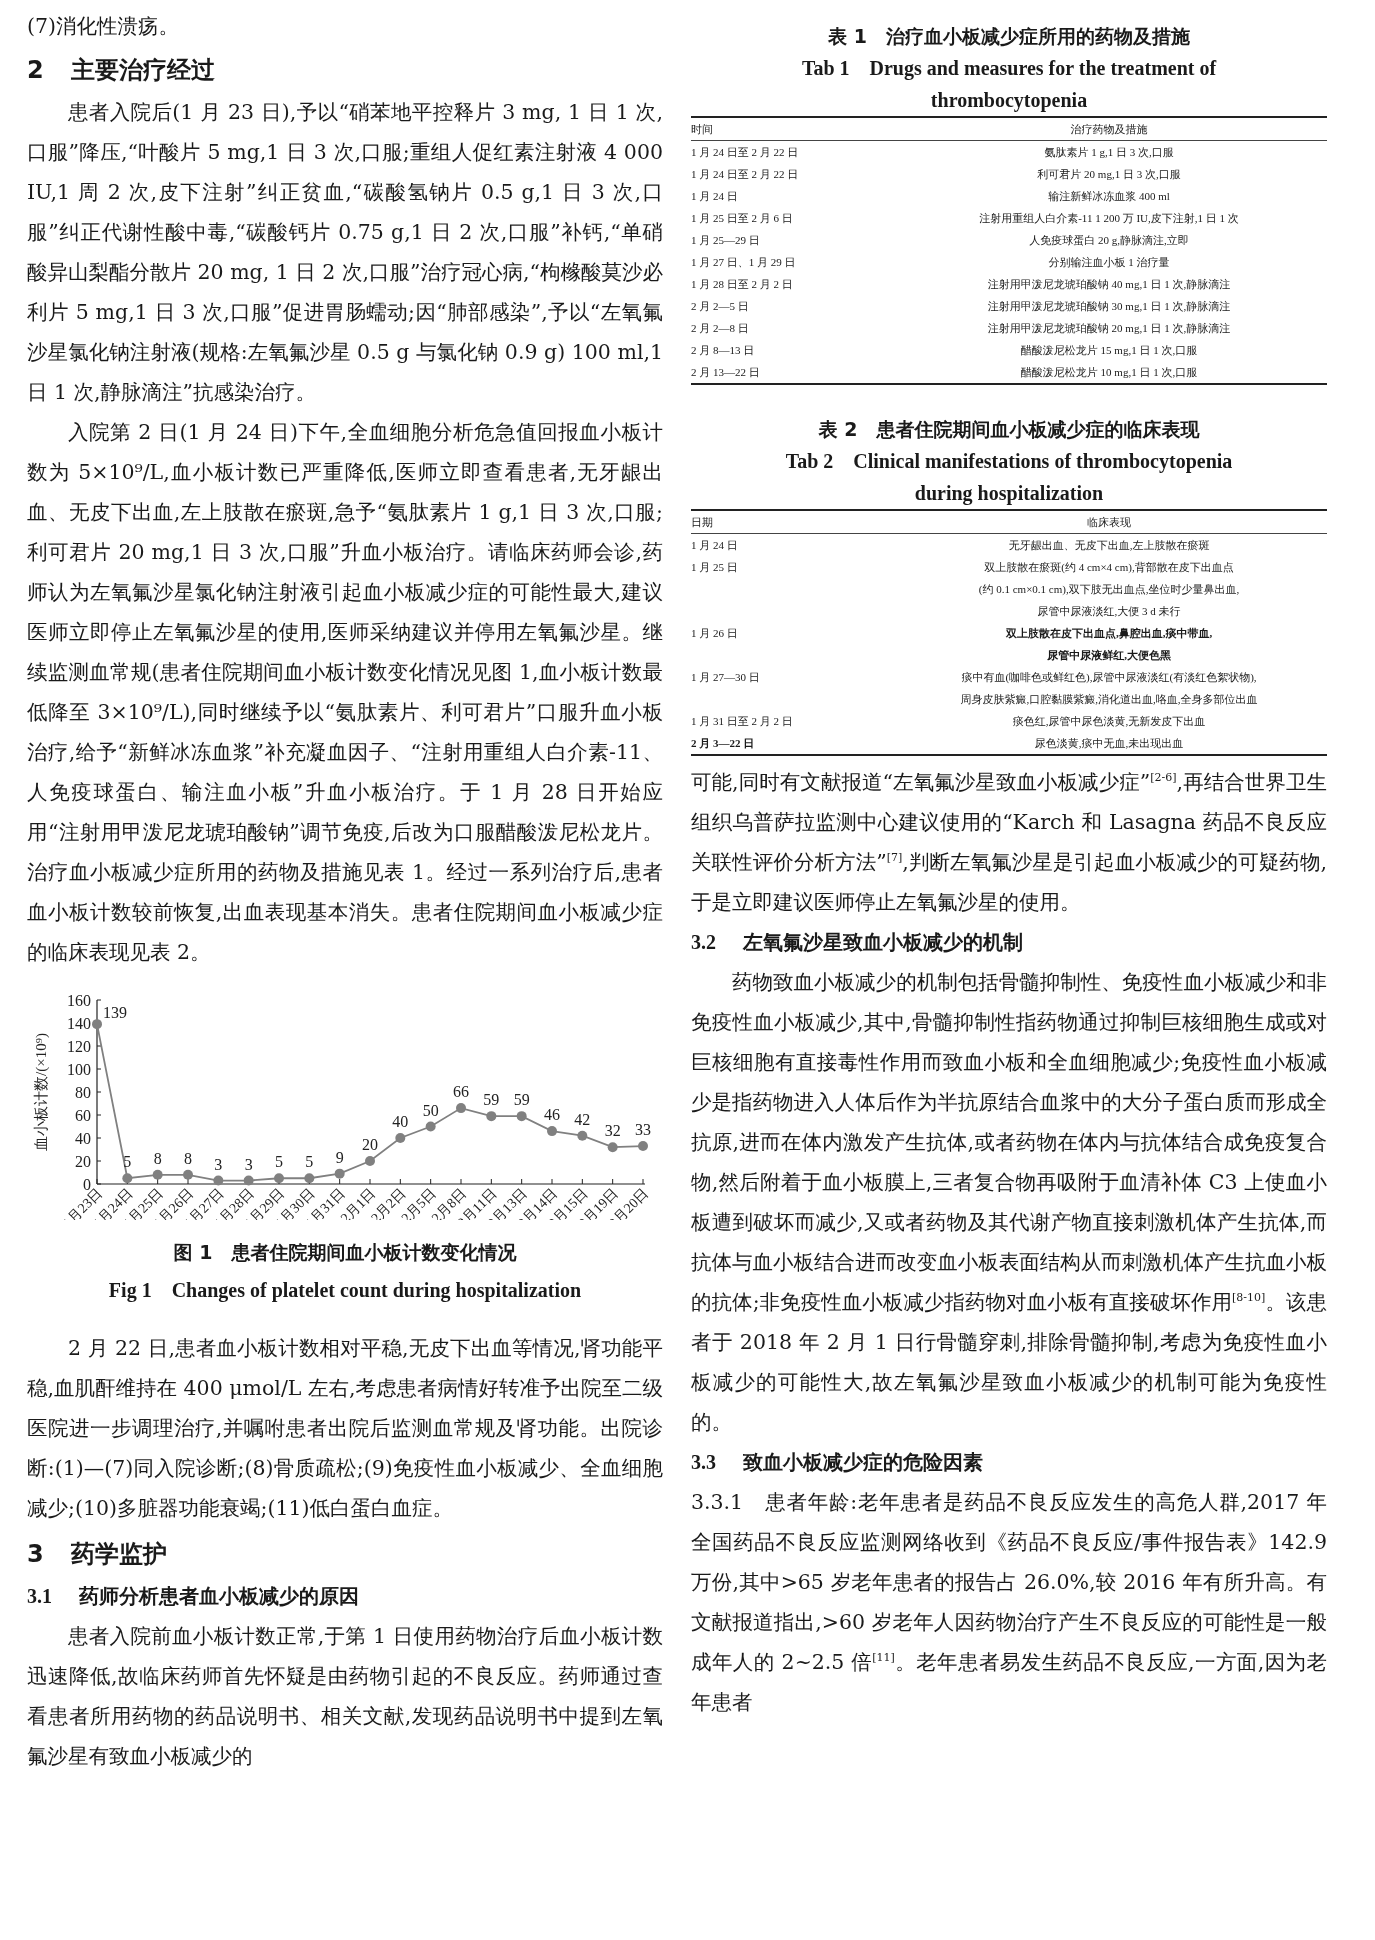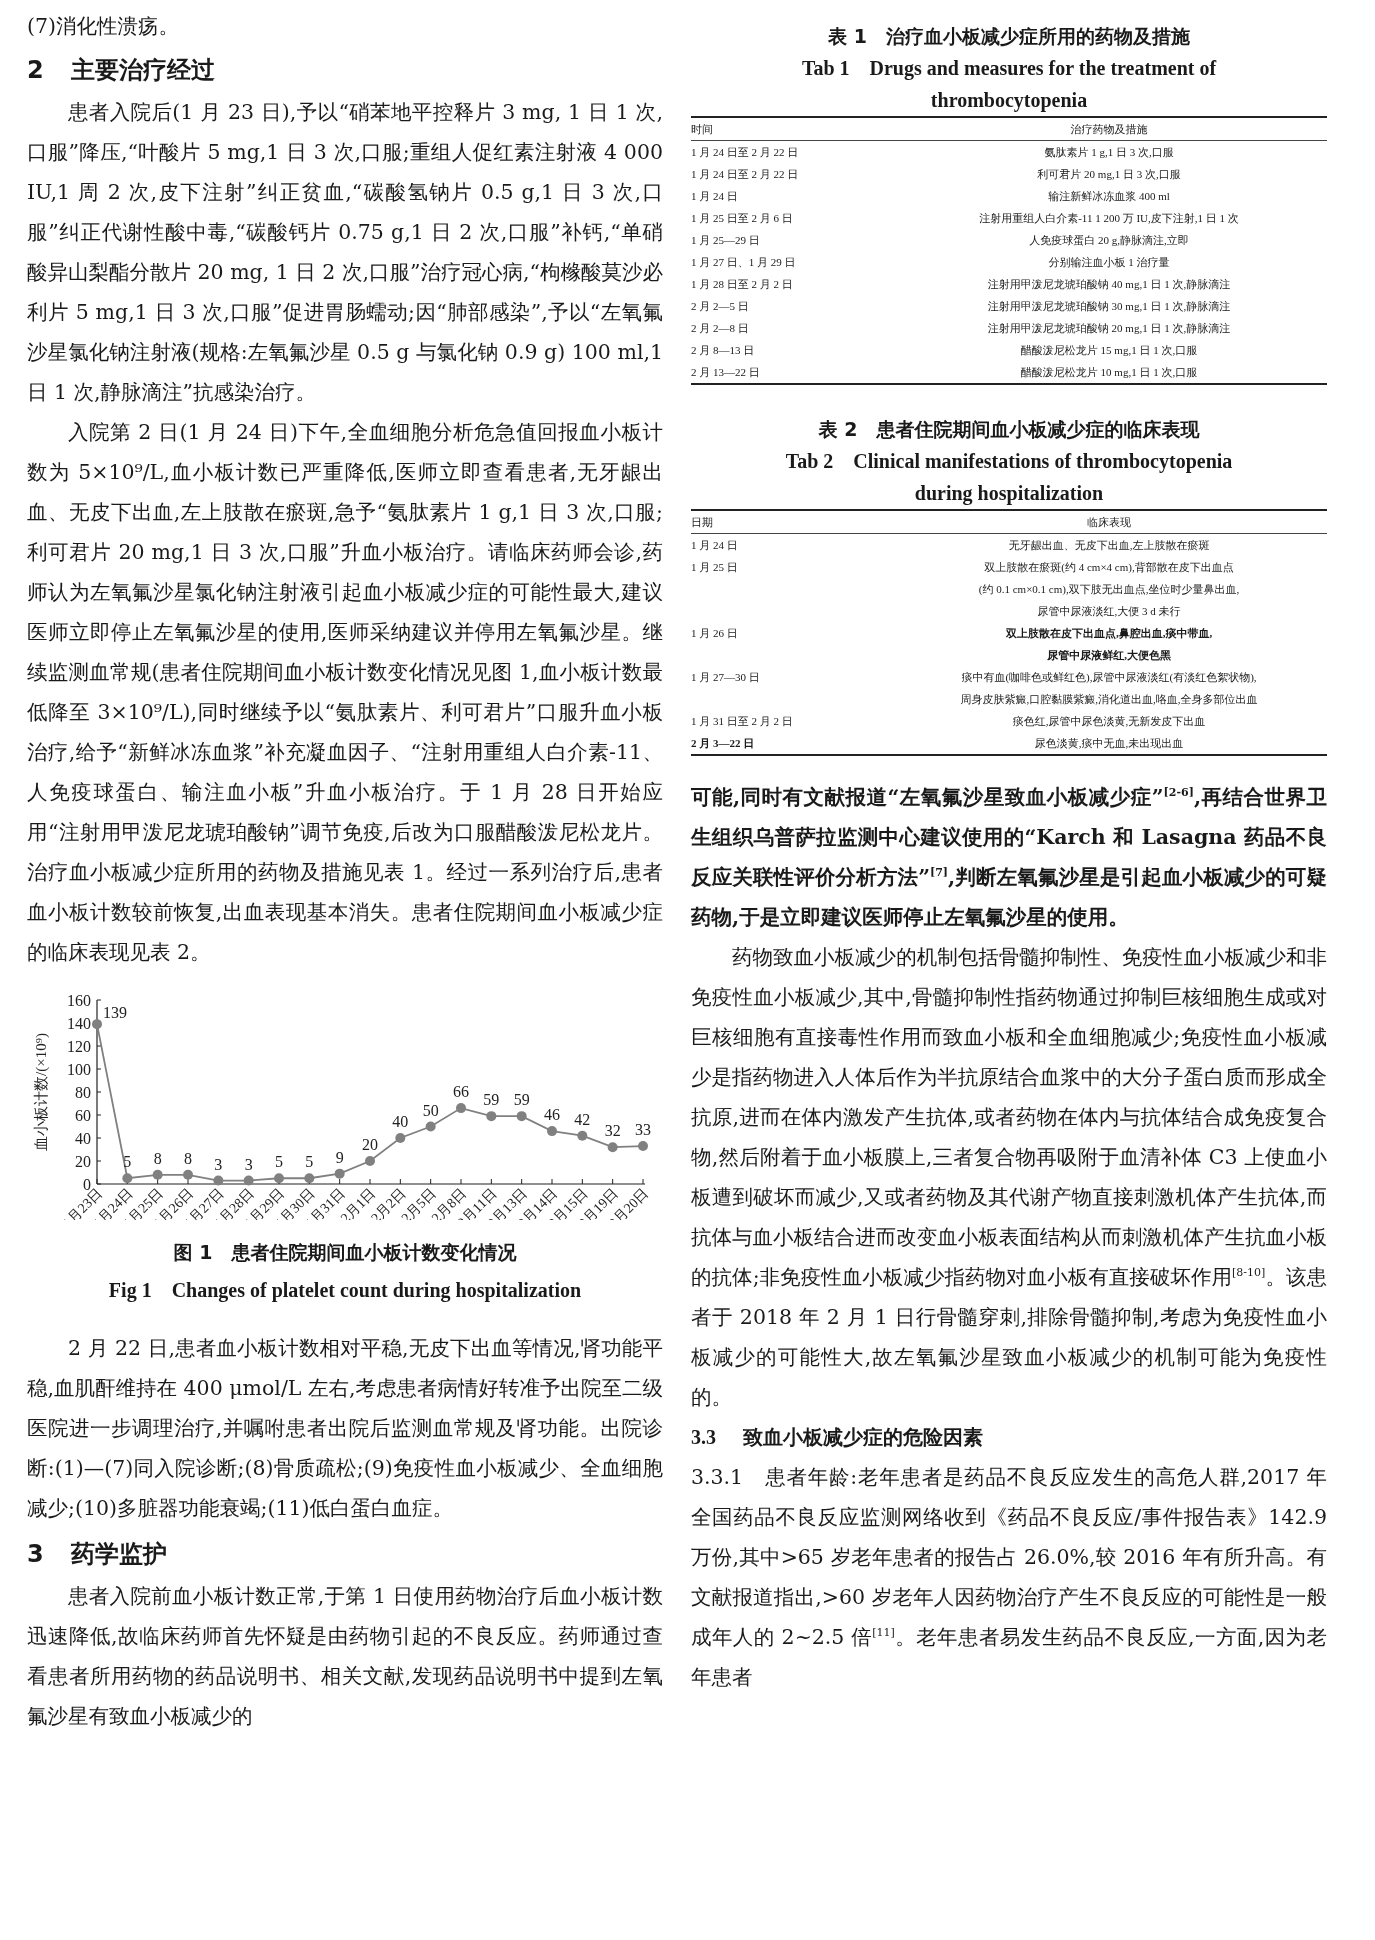--- a/index.html
+++ b/index.html
@@ -140,20 +140,23 @@
         <text x="643" y="153.05" text-anchor="middle" font-size="16" fill="#222">33</text>
       </svg>
   </div>
   <p class="cap-cn" style="margin-top:16px;">图 1　患者住院期间血小板计数变化情况</p>
   <p class="cap-en" style="margin-top:6px;">Fig 1　Changes of platelet count during hospitalization</p>
 
   <p class="para indent" style="margin-top:22px;">2 月 22 日,患者血小板计数相对平稳,无皮下出血等情况,肾功能平稳,血肌酐维持在 400 μmol/L 左右,考虑患者病情好转准予出院至二级医院进一步调理治疗,并嘱咐患者出院后监测血常规及肾功能。出院诊断:(1)—(7)同入院诊断;(8)骨质疏松;(9)免疫性血小板减少、全血细胞减少;(10)多脏器功能衰竭;(11)低白蛋白血症。</p>
   <div class="h1" style="margin-top:4px;">
     <span class="num">3</span><span>药学监护</span>
   </div>
+  <div class="h2">
+    <span class="num">3.1</span><span>药师分析患者血小板减少的原因</span>
+  </div>
   <p class="para indent">患者入院前血小板计数正常,于第 1 日使用药物治疗后血小板计数迅速降低,故临床药师首先怀疑是由药物引起的不良反应。药师通过查看患者所用药物的药品说明书、相关文献,发现药品说明书中提到左氧氟沙星有致血小板减少的</p>
 </div>
 
 <div class="col col-right">
   <div style="margin-top:20px;">
     <p class="cap-cn">表 1　治疗血小板减少症所用的药物及措施</p>
     <p class="cap-en">Tab 1　Drugs and measures for the treatment of</p>
     <p class="cap-en">thrombocytopenia</p>
   </div>
   <table class="tbl" id="tab1">
@@ -248,21 +251,24 @@
           <td class="c1" style="white-space: pre-line;">1 月 31 日至 2 月 2 日</td>
           <td class="c2" style="white-space: pre-line;">痰色红,尿管中尿色淡黄,无新发皮下出血</td>
         </tr>
         <tr>
           <td class="c1" style="white-space: pre-line; font-weight: bold;">2 月 3—22 日</td>
           <td class="c2" style="white-space: pre-line;">尿色淡黄,痰中无血,未出现出血</td>
         </tr>
       </tbody>
   </table>
 
-  <p class="para" style="margin-top:21px;font-weight:bold;"><span>可能,同时有文献报道“左氧氟沙星致血小板减少症”</span><sup>[2-6]</sup><span>,再结合世界卫生组织乌普萨拉监测中心建议使用的“Karch 和 Lasagna 药品不良反应关联性评价分析方法”</span><sup>[7]</sup><span>,判断左氧氟沙星是引起血小板减少的可疑药物,于是立即建议医师停止左氧氟沙星的使用。</span></p>
+  <p class="para" style="margin-top:6px;"><span>可能,同时有文献报道“左氧氟沙星致血小板减少症”</span><sup>[2-6]</sup><span>,再结合世界卫生组织乌普萨拉监测中心建议使用的“Karch 和 Lasagna 药品不良反应关联性评价分析方法”</span><sup>[7]</sup><span>,判断左氧氟沙星是引起血小板减少的可疑药物,于是立即建议医师停止左氧氟沙星的使用。</span></p>
+  <div class="h2">
+    <span class="num">3.2</span><span>左氧氟沙星致血小板减少的机制</span>
+  </div>
   <p class="para indent"><span>药物致血小板减少的机制包括骨髓抑制性、免疫性血小板减少和非免疫性血小板减少,其中,骨髓抑制性指药物通过抑制巨核细胞生成或对巨核细胞有直接毒性作用而致血小板和全血细胞减少;免疫性血小板减少是指药物进入人体后作为半抗原结合血浆中的大分子蛋白质而形成全抗原,进而在体内激发产生抗体,或者药物在体内与抗体结合成免疫复合物,然后附着于血小板膜上,三者复合物再吸附于血清补体 C3 上使血小板遭到破坏而减少,又或者药物及其代谢产物直接刺激机体产生抗体,而抗体与血小板结合进而改变血小板表面结构从而刺激机体产生抗血小板的抗体;非免疫性血小板减少指药物对血小板有直接破坏作用</span><sup>[8-10]</sup><span>。该患者于 2018 年 2 月 1 日行骨髓穿刺,排除骨髓抑制,考虑为免疫性血小板减少的可能性大,故左氧氟沙星致血小板减少的机制可能为免疫性的。</span></p>
   <div class="h2">
     <span class="num">3.3</span><span>致血小板减少症的危险因素</span>
   </div>
   <p class="para"><span>3.3.1　患者年龄:老年患者是药品不良反应发生的高危人群,2017 年全国药品不良反应监测网络收到《药品不良反应/事件报告表》142.9 万份,其中&gt;65 岁老年患者的报告占 26.0%,较 2016 年有所升高。有文献报道指出,&gt;60 岁老年人因药物治疗产生不良反应的可能性是一般成年人的 2~2.5 倍</span><sup>[11]</sup><span>。老年患者易发生药品不良反应,一方面,因为老年患者</span></p>
 </div>
 
 <div class="footer" style="left:27px;">中国医院用药评价与分析　2021 年第 21 卷第 5 期</div>
 <div class="footer" style="right:26px;">Evaluation and analysis of drug-use in hospitals of China 2021 Vol. 21 No. 5 · 633 ·</div>
 

